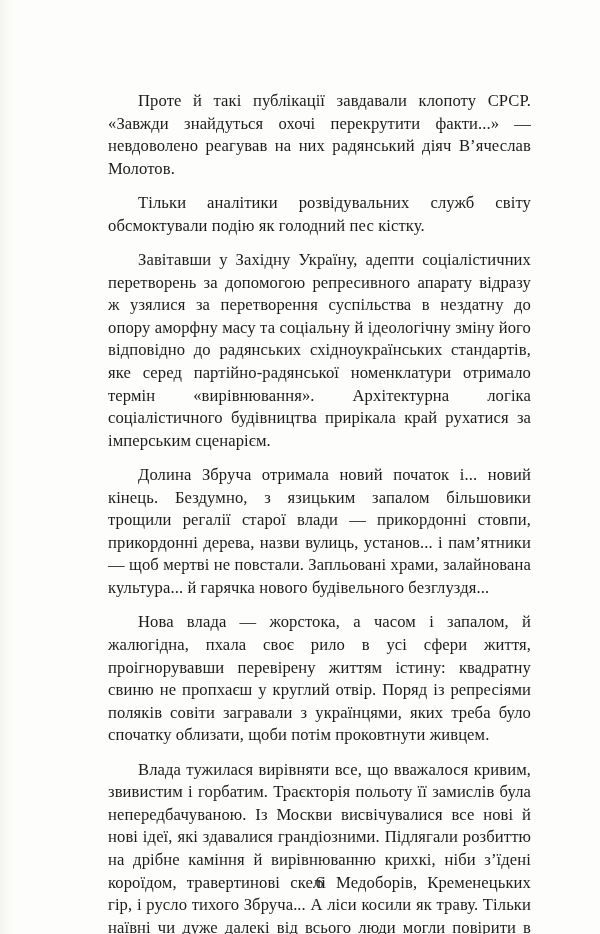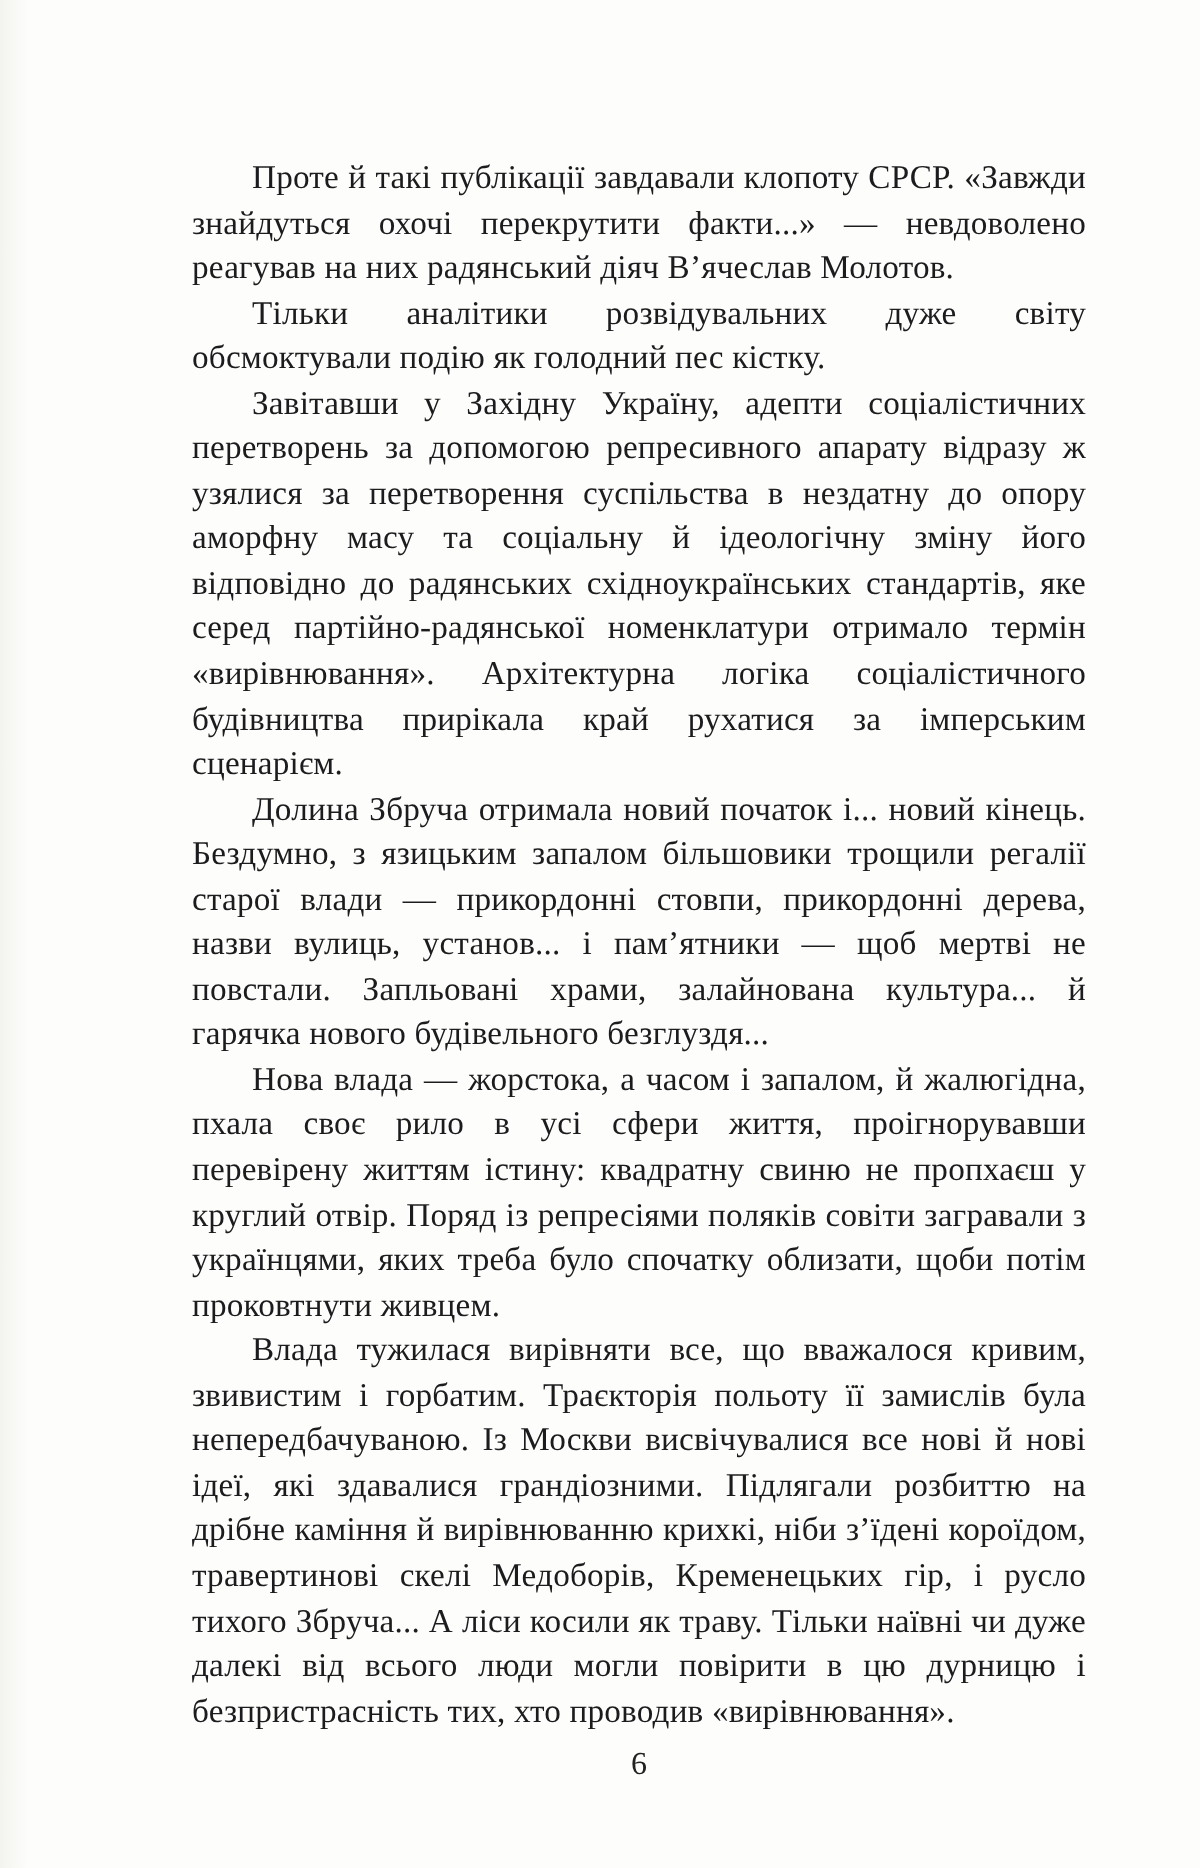--- a/index.html
+++ b/index.html
@@ -24,21 +24,21 @@
     position: absolute;
     top: 78px;
     left: 96px;
     width: 447px;
     font-size: 16.6px;
     line-height: 22.55px;
     text-align: justify;
     letter-spacing: 0.1px;
   }
   .text-block p {
-    margin: 0;
+    margin: 12px;
     padding: 0;
     text-indent: 30px;
     hyphens: auto;
     -webkit-hyphens: auto;
   }
   .page-number {
     position: absolute;
     left: 96px;
     width: 447px;
     bottom: 42px;
@@ -46,20 +46,20 @@
     font-size: 16px;
     color: #222;
   }
 </style>
 </head>
 <body>
 
 <div class="page">
   <div class="text-block">
     <p>Проте й такі публікації завдавали клопоту СРСР. «Завжди знайдуться охочі перекрутити факти...» — невдоволено реагував на них радянський діяч В’ячеслав Молотов.</p>
-    <p>Тільки аналітики розвідувальних дуже світу обсмоктували подію як голодний пес кістку.</p>
+    <p>Тільки аналітики розвідувальних служб світу обсмоктували подію як голодний пес кістку.</p>
     <p>Завітавши у Західну Україну, адепти соціалістичних перетворень за допомогою репресивного апарату відразу ж узялися за перетворення суспільства в нездатну до опору аморфну масу та соціальну й ідеологічну зміну його відповідно до радянських східноукраїнських стандартів, яке серед партійно-радянської номенклатури отримало термін «вирівнювання». Архітектурна логіка соціалістичного будівництва прирікала край рухатися за імперським сценарієм.</p>
     <p>Долина Збруча отримала новий початок і... новий кінець. Бездумно, з язицьким запалом більшовики трощили регалії старої влади — прикордонні стовпи, прикордонні дерева, назви вулиць, установ... і пам’ятники — щоб мертві не повстали. Запльовані храми, залайнована культура... й гарячка нового будівельного безглуздя...</p>
     <p>Нова влада — жорстока, а часом і запалом, й жалюгідна, пхала своє рило в усі сфери життя, проігнорувавши перевірену життям істину: квадратну свиню не пропхаєш у круглий отвір. Поряд із репресіями поляків совіти загравали з українцями, яких треба було спочатку облизати, щоби потім проковтнути живцем.</p>
     <p>Влада тужилася вирівняти все, що вважалося кривим, звивистим і горбатим. Траєкторія польоту її замислів була непередбачуваною. Із Москви висвічувалися все нові й нові ідеї, які здавалися грандіозними. Підлягали розбиттю на дрібне каміння й вирівнюванню крихкі, ніби з’їдені короїдом, травертинові скелі Медоборів, Кременецьких гір, і русло тихого Збруча... А ліси косили як траву. Тільки наївні чи дуже далекі від всього люди могли повірити в цю дурницю і безпристрасність тих, хто проводив «вирівнювання».</p>
   </div>
   <div class="page-number">6</div>
 </div>
 
 </body></html>

